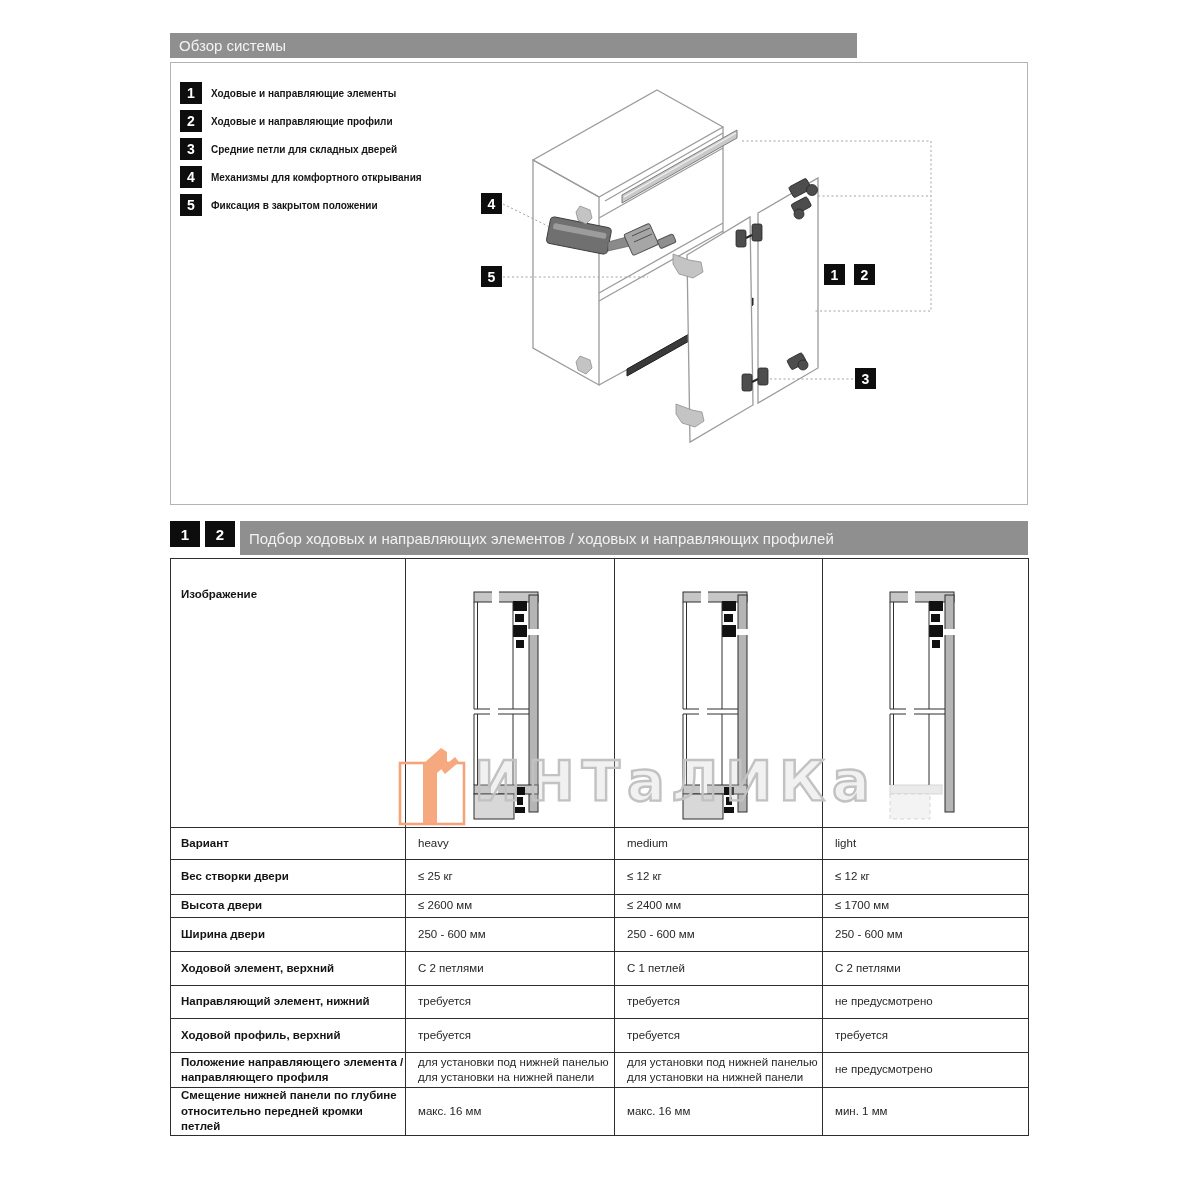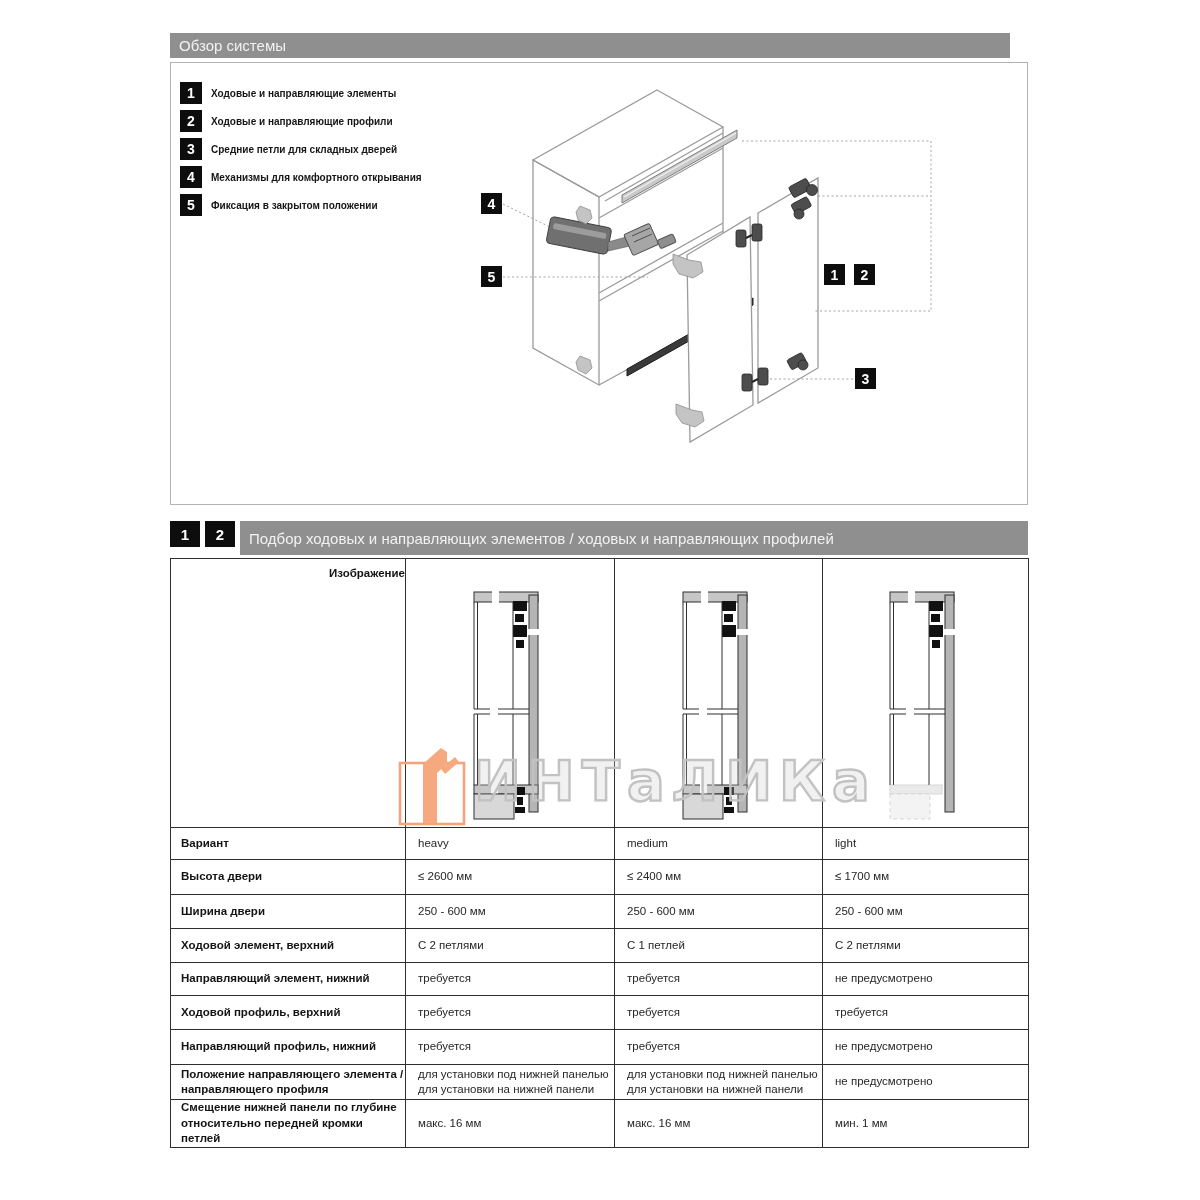--- a/index.html
+++ b/index.html
@@ -2,21 +2,21 @@
 <html><head>
 <meta charset="utf-8">
 <style>
   html,body{margin:0;padding:0;background:#ffffff;}
   #page{position:relative;width:1200px;height:1200px;background:#ffffff;overflow:hidden;
         font-family:"Liberation Sans","DejaVu Sans",sans-serif;color:#1a1a1a;}
 
   
   .barhead{position:absolute;background:#8f8f8f;color:#f2f2f2;font-size:15px;
            display:flex;align-items:center;padding-left:9px;box-sizing:border-box;height:25px;}
-  #bar1{left:170px;top:33px;width:840px;}
+  #bar1{left:170px;top:33px;width:687px;}
   #bar2{left:240px;top:521px;width:788px;height:34px;}
 
   .numtag{position:absolute;background:#0d0d0d;color:#ffffff;font-weight:bold;
           display:flex;align-items:center;justify-content:center;}
   .numtag.hdr{width:30px;height:26px;font-size:15px;}
   #hdr-tag-1{left:170px;top:521px;}
   #hdr-tag-2{left:205px;top:521px;}
 
   
   #overview-box{position:absolute;left:170px;top:62px;width:858px;height:443px;
@@ -34,21 +34,21 @@
   #callout-2{left:854px;top:264px;}
   #callout-3{left:855px;top:368px;}
 
   #cab-svg{position:absolute;left:460px;top:78px;}
 
   
   #spec-table{position:absolute;left:170px;top:558px;border-collapse:collapse;table-layout:fixed;}
   #spec-table td{border:1px solid #2e2e2e;box-sizing:border-box;vertical-align:middle;
                  font-size:11.5px;color:#262626;padding:0 0 0 12px;white-space:pre-line;line-height:1.35;}
   #spec-table td.lbl{font-weight:bold;color:#141414;padding-left:10px;}
-  #spec-table tr.imgrow td{vertical-align:top;padding-top:7px;text-align:right;}
+  #spec-table tr.imgrow td{vertical-align:top;padding-top:28px;}
   #spec-table tr.imgrow td.cellimg{text-align:center;padding:14px 0 0 0;}
 
   
   #watermark{position:absolute;left:0;top:0;width:1200px;height:1200px;pointer-events:none;z-index:6;}
   #wm-text{position:absolute;left:474px;top:748px;font-size:56px;font-weight:bold;
            letter-spacing:7px;color:rgba(205,205,205,0.28);
            -webkit-text-stroke:2.4px #c2c2c2;font-family:"DejaVu Sans",sans-serif;}
   #wm-logo{position:absolute;left:396px;top:742px;}
 </style>
 </head>
@@ -264,20 +264,26 @@
         </svg>
       </td>
     </tr>
     <tr style="height:32px">
       <td class="lbl">Вариант</td>
       <td>heavy</td>
       <td>medium</td>
       <td>light</td>
     </tr>
     <tr style="height:35px">
+      <td class="lbl">Вес створки двери</td>
+      <td>≤ 25 кг</td>
+      <td>≤ 12 кг</td>
+      <td>≤ 12 кг</td>
+    </tr>
+    <tr style="height:23px">
       <td class="lbl">Высота двери</td>
       <td>≤ 2600 мм</td>
       <td>≤ 2400 мм</td>
       <td>≤ 1700 мм</td>
     </tr>
     <tr style="height:34px">
       <td class="lbl">Ширина двери</td>
       <td>250 - 600 мм</td>
       <td>250 - 600 мм</td>
       <td>250 - 600 мм</td>
@@ -292,26 +298,20 @@
       <td class="lbl">Направляющий элемент, нижний</td>
       <td>требуется</td>
       <td>требуется</td>
       <td>не предусмотрено</td>
     </tr>
     <tr style="height:34px">
       <td class="lbl">Ходовой профиль, верхний</td>
       <td>требуется</td>
       <td>требуется</td>
       <td>требуется</td>
-    </tr>
-    <tr style="height:35px">
-      <td class="lbl">Направляющий профиль, нижний</td>
-      <td>требуется</td>
-      <td>требуется</td>
-      <td>не предусмотрено</td>
     </tr>
     <tr style="height:35px">
       <td class="lbl">Положение направляющего элемента /
 направляющего профиля</td>
       <td>для установки под нижней панелью
 для установки на нижней панели</td>
       <td>для установки под нижней панелью
 для установки на нижней панели</td>
       <td>не предусмотрено</td>
     </tr>

